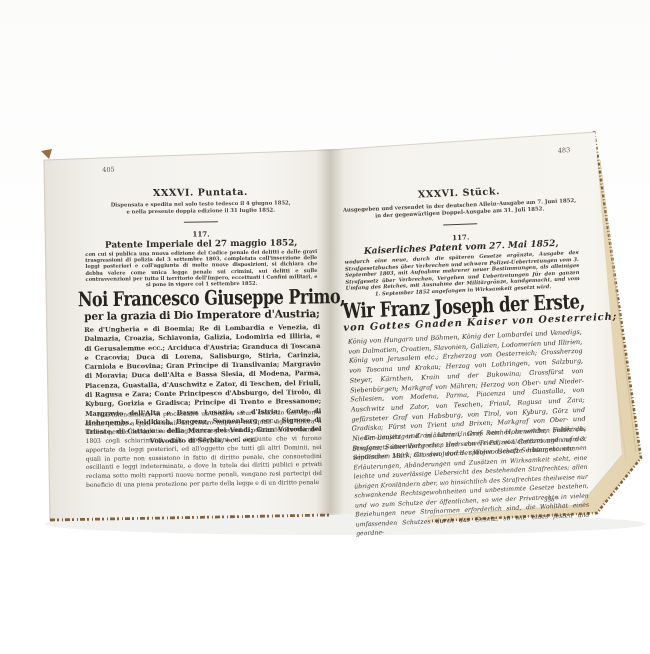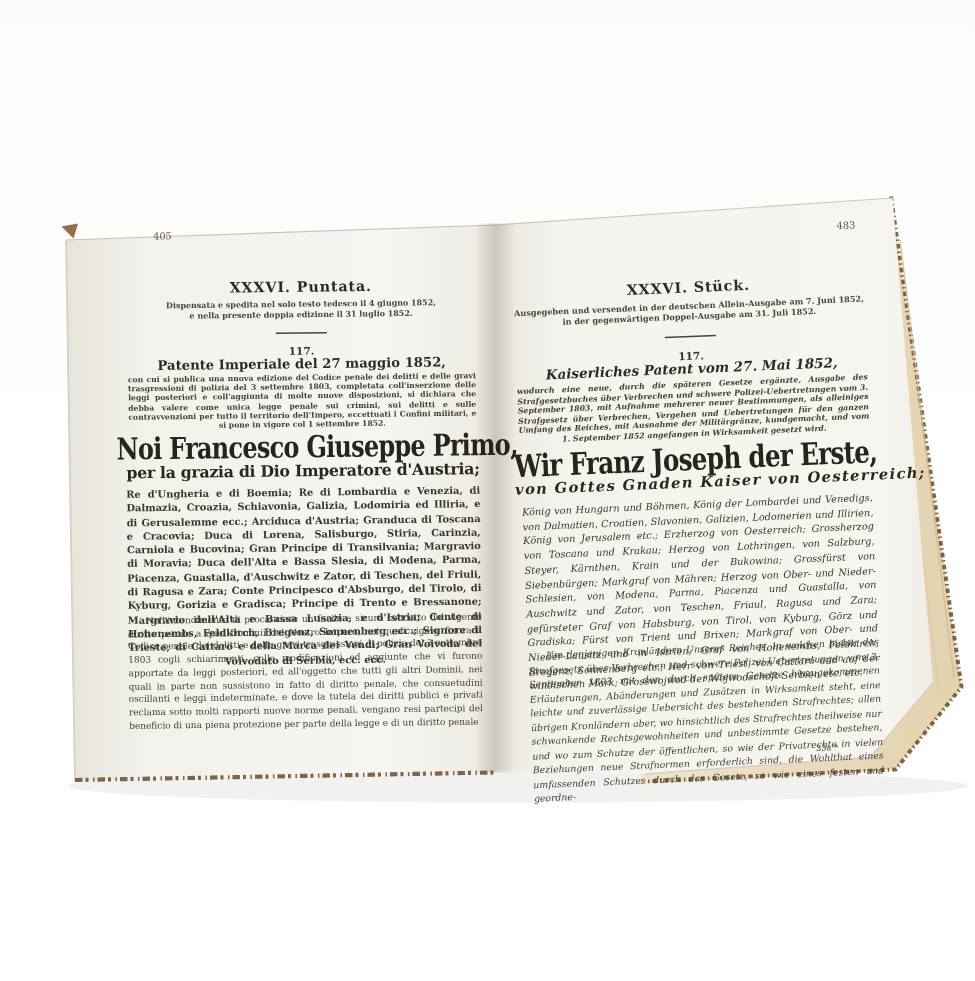--- a/index.html
+++ b/index.html
@@ -23,21 +23,21 @@
   .note{width:100%;text-align:center;font-size:5.3px;font-weight:bold;line-height:6.6px;color:#4a443b;}
   .rule{left:50%;width:34px;margin-left:-17px;border-top:1.2px solid #4a443b;height:0;}
   .artnum{width:100%;text-align:center;font-size:7px;font-weight:bold;color:#332e27;}
   .arttitle{width:100%;text-align:center;font-size:8.8px;font-weight:bold;color:#2f2b24;}
   .summary{font-size:5.1px;font-weight:bold;line-height:6.2px;text-align:justify;text-align-last:center;color:#454037;}
   .bigtitle{width:100%;text-align:center;font-size:16px;font-weight:bold;letter-spacing:-0.5px;transform:scaleY(1.25);color:#27231d;white-space:nowrap;}
   .subtitle{width:100%;text-align:center;font-size:10.5px;font-weight:bold;letter-spacing:-0.2px;color:#2b2720;white-space:nowrap;}
   .titles{font-size:6.6px;font-weight:bold;line-height:9.3px;text-align:justify;text-align-last:center;color:#3a352d;}
   .bodytext{font-size:6px;line-height:8.7px;text-align:justify;text-indent:12px;color:#454036;}
 
-  .pt-left .pn{top:4px;left:26px;}
+  .pt-left .pn{top:16px;left:26px;}
   .pt-left .hdr{top:38px;}
   .pt-left .note{top:52px;}
   .pt-left .rule{top:73px;}
   .pt-left .artnum{top:81px;}
   .pt-left .arttitle{top:90px;}
   .pt-left .summary{top:101px;left:8px;width:232px;}
   .pt-left .bigtitle{top:140px;}
   .pt-left .subtitle{top:160px;}
   .pt-left .titles{top:176px;left:6px;width:236px;}
   .pt-left .bodytext{top:261px;left:6px;width:236px;}

